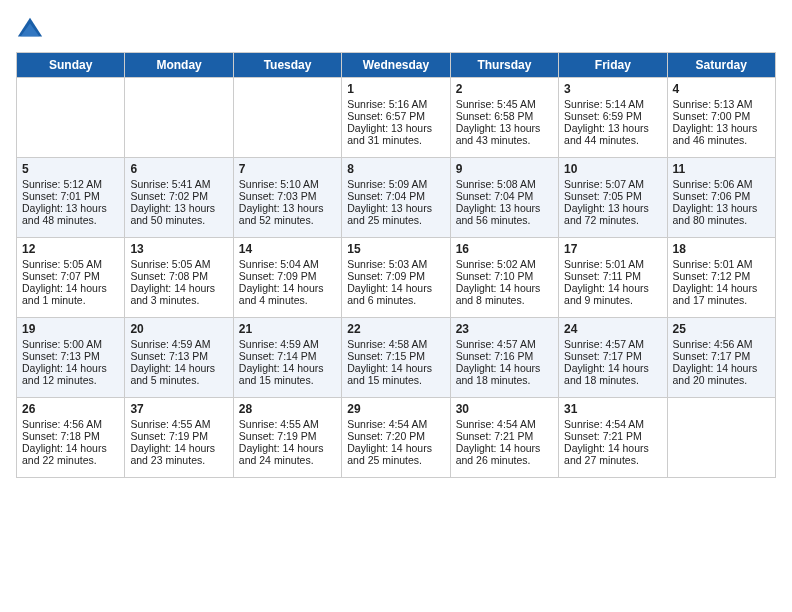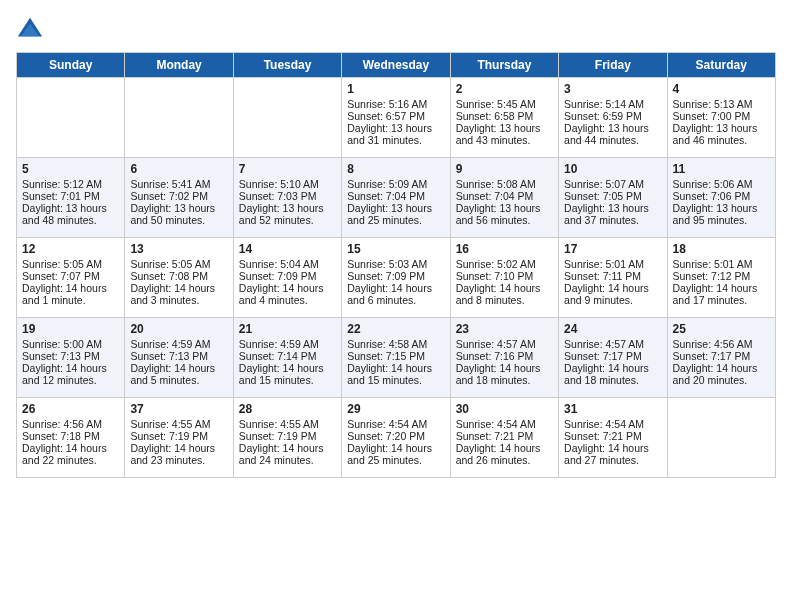--- a/index.html
+++ b/index.html
@@ -186,28 +186,28 @@
           <div>Sunrise: 5:08 AM</div>
           <div>Sunset: 7:04 PM</div>
           <div>Daylight: 13 hours</div>
           <div>and 56 minutes.</div>
         </td>
         <td>
           <span class="day-num">10</span>
           <div>Sunrise: 5:07 AM</div>
           <div>Sunset: 7:05 PM</div>
           <div>Daylight: 13 hours</div>
-          <div>and 37 minutes.</div>
+          <div>and 72 minutes.</div>
         </td>
         <td>
           <span class="day-num">11</span>
           <div>Sunrise: 5:06 AM</div>
           <div>Sunset: 7:06 PM</div>
           <div>Daylight: 13 hours</div>
-          <div>and 95 minutes.</div>
+          <div>and 80 minutes.</div>
         </td>
       </tr>
       <tr>
         <td>
           <span class="day-num">12</span>
           <div>Sunrise: 5:05 AM</div>
           <div>Sunset: 7:07 PM</div>
           <div>Daylight: 14 hours</div>
           <div>and 1 minute.</div>
         </td>

